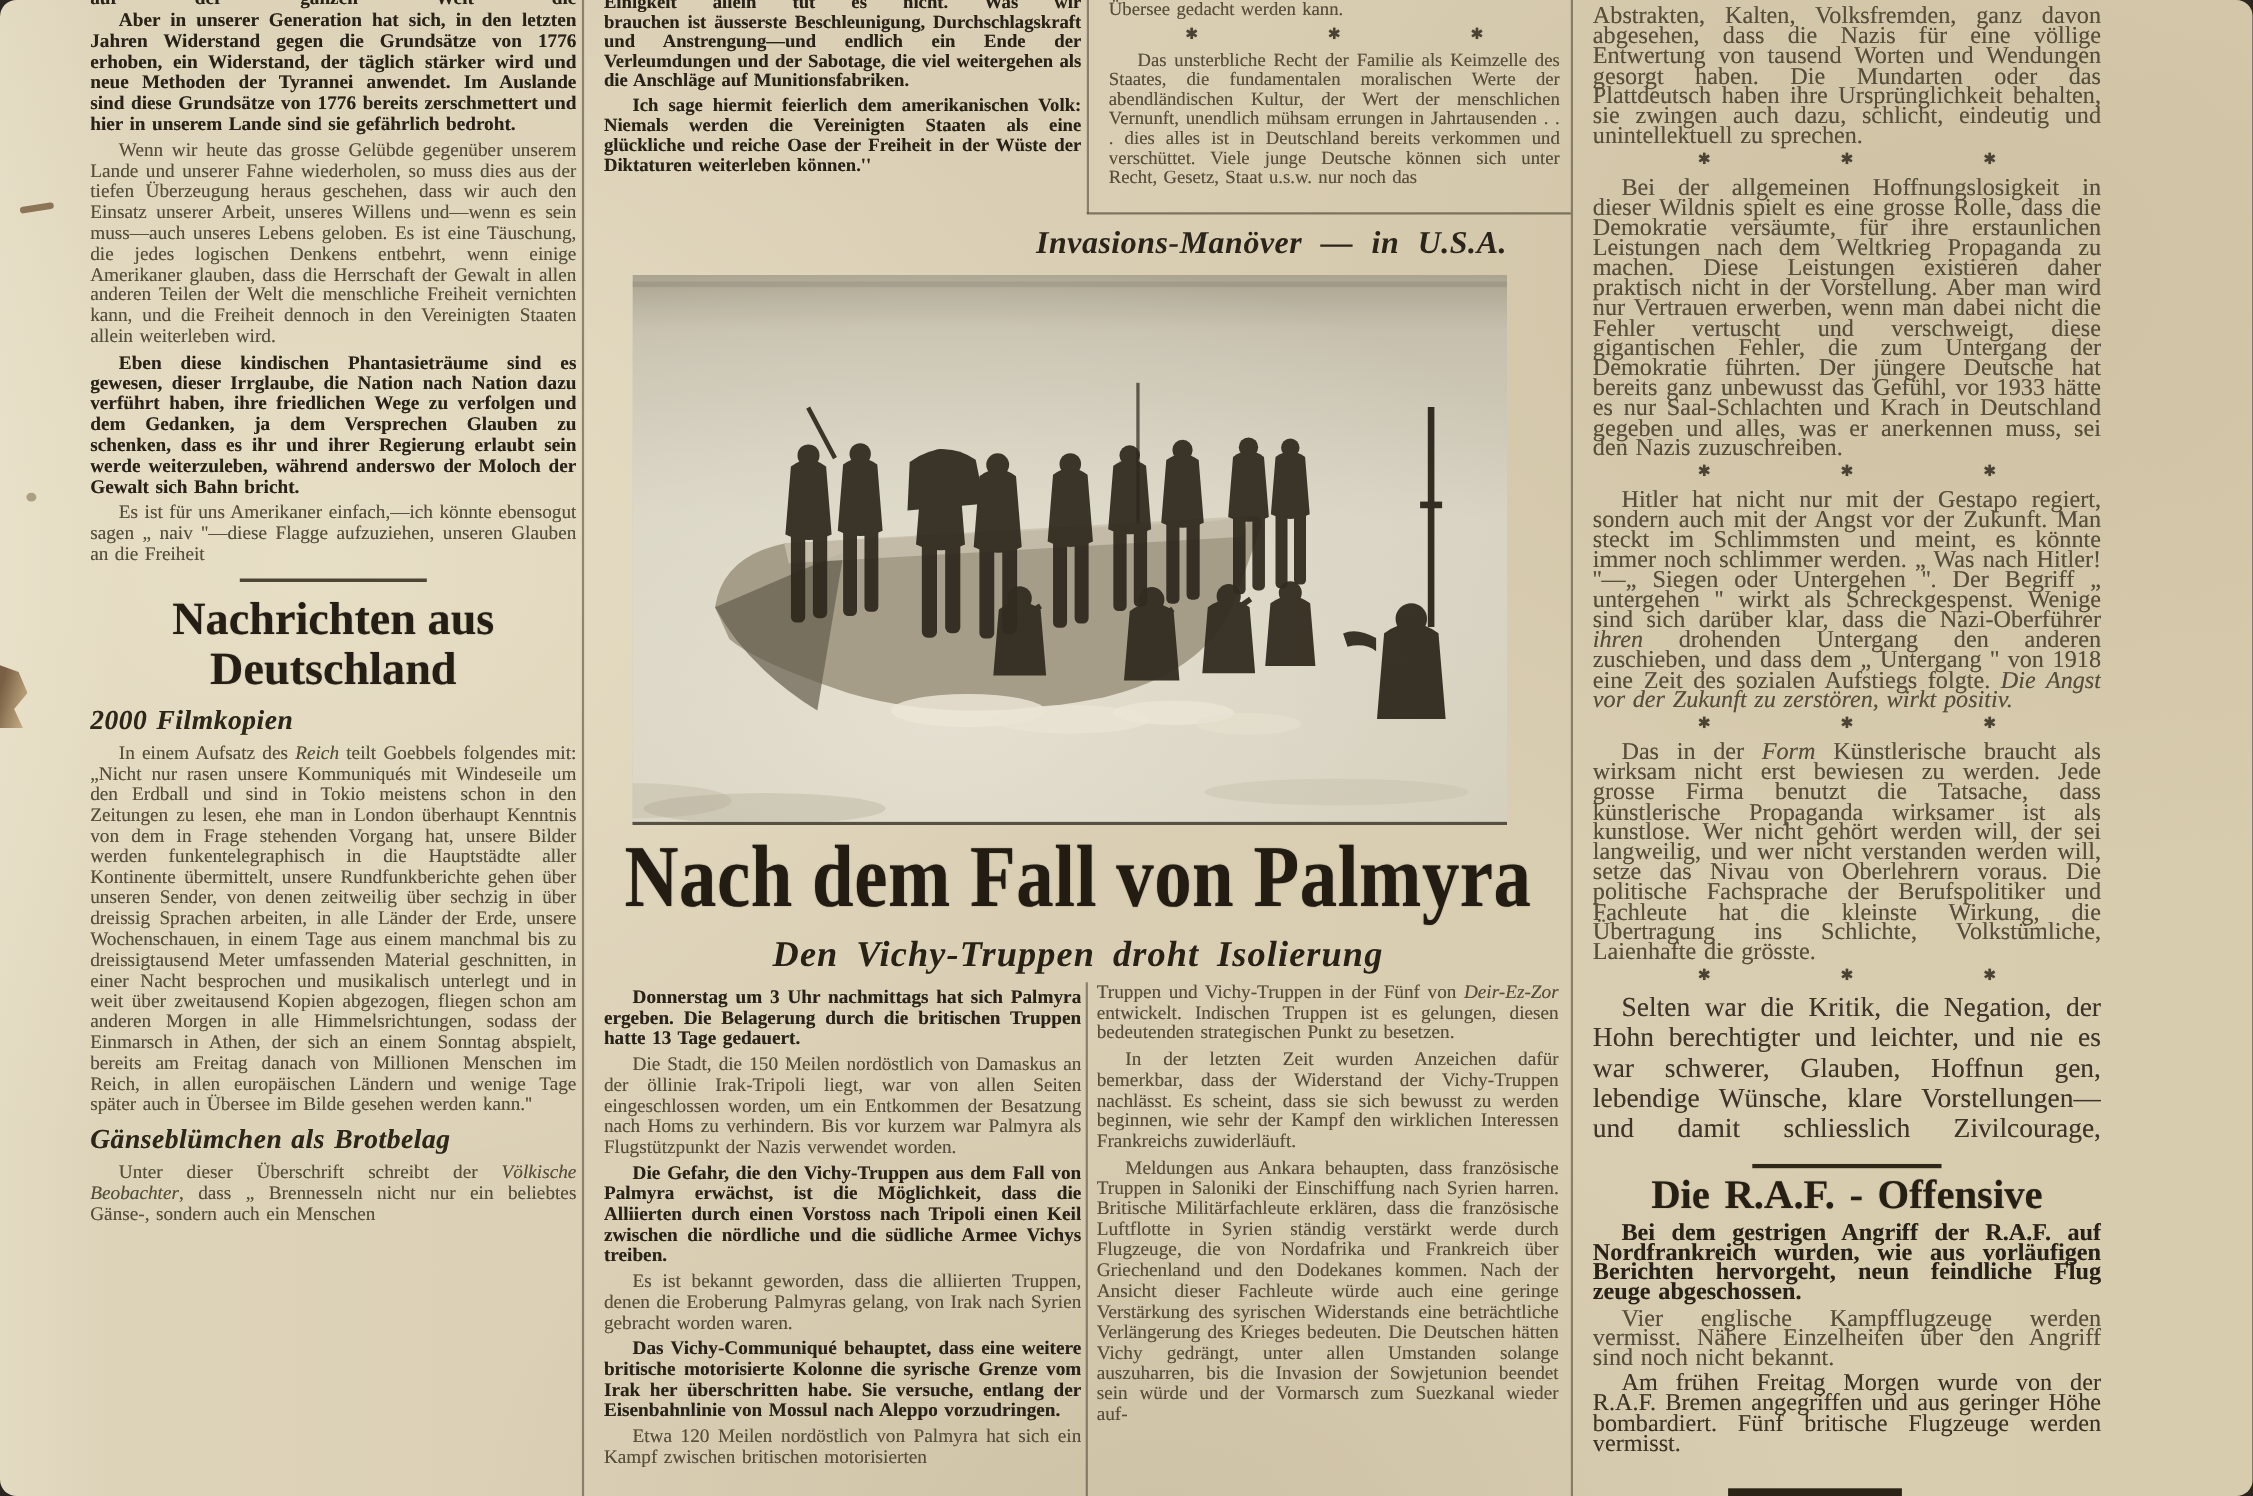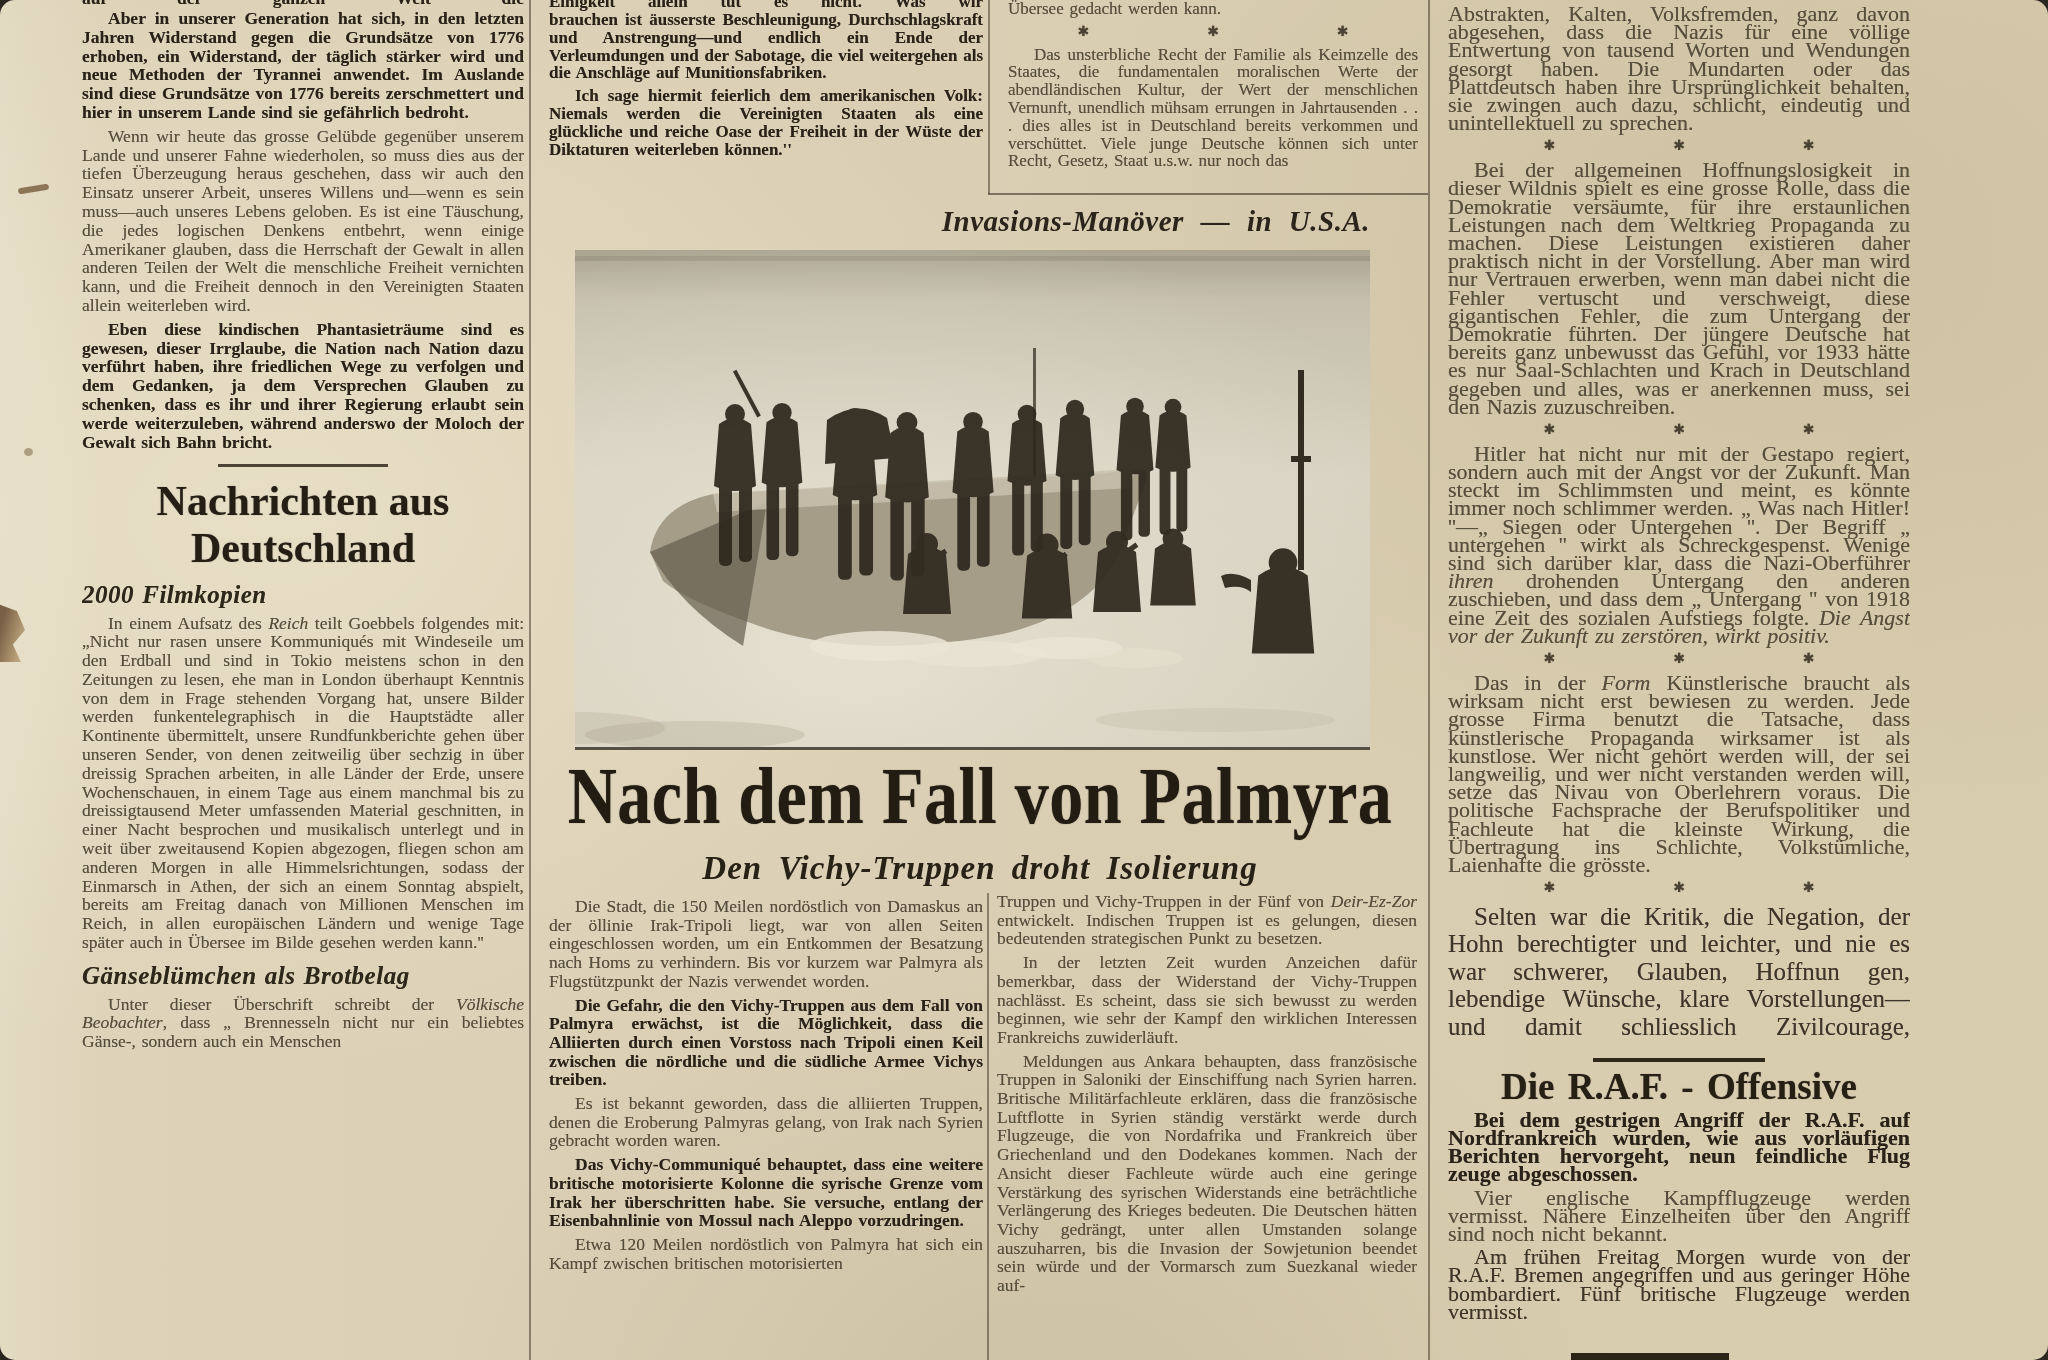--- a/index.html
+++ b/index.html
@@ -63,20 +63,21 @@
   <div class="vrule" style="left:1428px;top:0;height:1360px"></div>
   <div class="hrule" style="left:988px;top:193px;width:440px"></div>
 
   <section class="col body-t" style="left:82px;top:0;width:442px;height:1360px">
     <div class="cutline" style="height:9px">
       <p class="bold" style="margin-top:-11px">auf der ganzen Welt die</p>
     </div>
     <p class="ind bold">Aber in unserer Generation hat sich, in den letzten Jahren Widerstand gegen die Grundsätze von 1776 erhoben, ein Widerstand, der täglich stärker wird und neue Methoden der Tyrannei anwendet.  Im Auslande sind diese Grundsätze von 1776 bereits zerschmettert und hier in unserem Lande sind sie gefährlich bedroht.</p>
     <p class="ind light">Wenn wir heute das grosse Gelübde gegenüber unserem Lande und unserer Fahne wiederholen, so muss dies aus der tiefen Überzeugung heraus geschehen, dass wir auch den Einsatz unserer Arbeit, unseres Willens und—wenn es sein muss—auch unseres Lebens geloben.  Es ist eine Täuschung, die jedes logischen Denkens entbehrt, wenn einige Amerikaner glauben, dass die Herrschaft der Gewalt in allen anderen Teilen der Welt die menschliche Freiheit vernichten kann, und die Freiheit dennoch in den Vereinigten Staaten allein weiterleben wird.</p>
     <p class="ind bold">Eben diese kindischen Phantasieträume sind es gewesen, dieser Irrglaube, die Nation nach Nation dazu verführt haben, ihre friedlichen Wege zu verfolgen und dem Gedanken, ja dem Versprechen Glauben zu schenken, dass es ihr und ihrer Regierung erlaubt sein werde weiterzuleben, während anderswo der Moloch der Gewalt sich Bahn bricht.</p>
+    <p class="ind light">Es ist für uns Amerikaner einfach,—ich könnte ebensogut sagen „ naiv ''—diese Flagge aufzuziehen, unseren Glauben an die Freiheit</p>
     <hr class="hr-small">
     <div class="news-head" style="width:340px;margin-left:auto;margin-right:auto;">Nachrichten aus Deutschland</div>
     <p class="sub-ital">2000 Filmkopien</p>
     <p class="ind light"><span>In einem Aufsatz des </span><span class="seg-i">Reich</span><span> teilt Goebbels folgendes mit: „Nicht nur rasen unsere Kommuniqués mit Windeseile um den Erdball und sind in Tokio meistens schon in den Zeitungen zu lesen, ehe man in London überhaupt Kenntnis von dem in Frage stehenden Vorgang hat, unsere Bilder werden funkentelegraphisch in die Hauptstädte aller Kontinente übermittelt, unsere Rundfunkberichte gehen über unseren Sender, von denen zeitweilig über sechzig in über dreissig Sprachen arbeiten, in alle Länder der Erde, unsere Wochenschauen, in einem Tage aus einem manchmal bis zu dreissigtausend Meter umfassenden Material geschnitten, in einer Nacht besprochen und musikalisch unterlegt und in weit über zweitausend Kopien abgezogen, fliegen schon am anderen Morgen in alle Himmelsrichtungen, sodass der Einmarsch in Athen, der sich an einem Sonntag abspielt, bereits am Freitag danach von Millionen Menschen im Reich, in allen europäischen Ländern und wenige Tage später auch in Übersee im Bilde gesehen werden kann.''</span></p>
     <p class="sub-ital">Gänseblümchen als Brotbelag</p>
     <p class="ind light"><span>Unter dieser Überschrift schreibt der </span><span class="seg-i">Völkische Beobachter</span><span>, dass „ Brennesseln nicht nur ein beliebtes Gänse-, sondern auch ein Menschen</span></p>
   </section>
 
   <section class="col" style="left:549px;top:0;width:434px;height:196px;font-size:17px;line-height:17.8px;color:#33291d">
     <div class="cutline" style="height:11px">
@@ -171,20 +172,21 @@
       <rect width="795" height="497" fill="#c2a87a" opacity=".06"></rect>
     </svg>
   </figure>
 
   <header class="headline-block">
     <h1>Nach dem Fall von Palmyra</h1>
     <h2>Den Vichy-Truppen droht Isolierung</h2>
   </header>
 
   <section class="col art-col" style="left:549px;top:897px;width:434px;height:463px">
+    <p class="ind bold">Donnerstag um 3 Uhr nachmittags hat sich Palmyra ergeben.  Die Belagerung durch die britischen Truppen hatte 13 Tage gedauert.</p>
     <p class="ind light">Die Stadt, die 150 Meilen nordöstlich von Damaskus an der öllinie Irak-Tripoli liegt, war von allen Seiten eingeschlossen worden, um ein Entkommen der Besatzung nach Homs zu verhindern.  Bis vor kurzem war Palmyra als Flugstützpunkt der Nazis verwendet worden.</p>
     <p class="ind bold">Die Gefahr, die den Vichy-Truppen aus dem Fall von Palmyra erwächst, ist die Möglichkeit, dass die Alliierten durch einen Vorstoss nach Tripoli einen Keil zwischen die nördliche und die südliche Armee Vichys treiben.</p>
     <p class="ind light">Es ist bekannt geworden, dass die alliierten Truppen, denen die Eroberung Palmyras gelang, von Irak nach Syrien gebracht worden waren.</p>
     <p class="ind bold">Das Vichy-Communiqué behauptet, dass eine weitere britische motorisierte Kolonne die syrische Grenze vom Irak her überschritten habe.  Sie versuche, entlang der Eisenbahnlinie von Mossul nach Aleppo vorzudringen.</p>
     <p class="ind light">Etwa 120 Meilen nordöstlich von Palmyra hat sich ein Kampf zwischen britischen motorisierten</p>
   </section>
 
   <section class="col art-col" style="left:997px;top:892px;width:420px;height:468px">
     <p class="light"><span>Truppen und Vichy-Truppen in der Fünf von </span><span class="seg-i">Deir-Ez-Zor</span><span> entwickelt.  Indischen Truppen ist es gelungen, diesen bedeutenden strategischen Punkt zu besetzen.</span></p>
     <p class="ind light">In der letzten Zeit wurden Anzeichen dafür bemerkbar, dass der Widerstand der Vichy-Truppen nachlässt.  Es scheint, dass sie sich bewusst zu werden beginnen, wie sehr der Kampf den wirklichen Interessen Frankreichs zuwiderläuft.</p>

